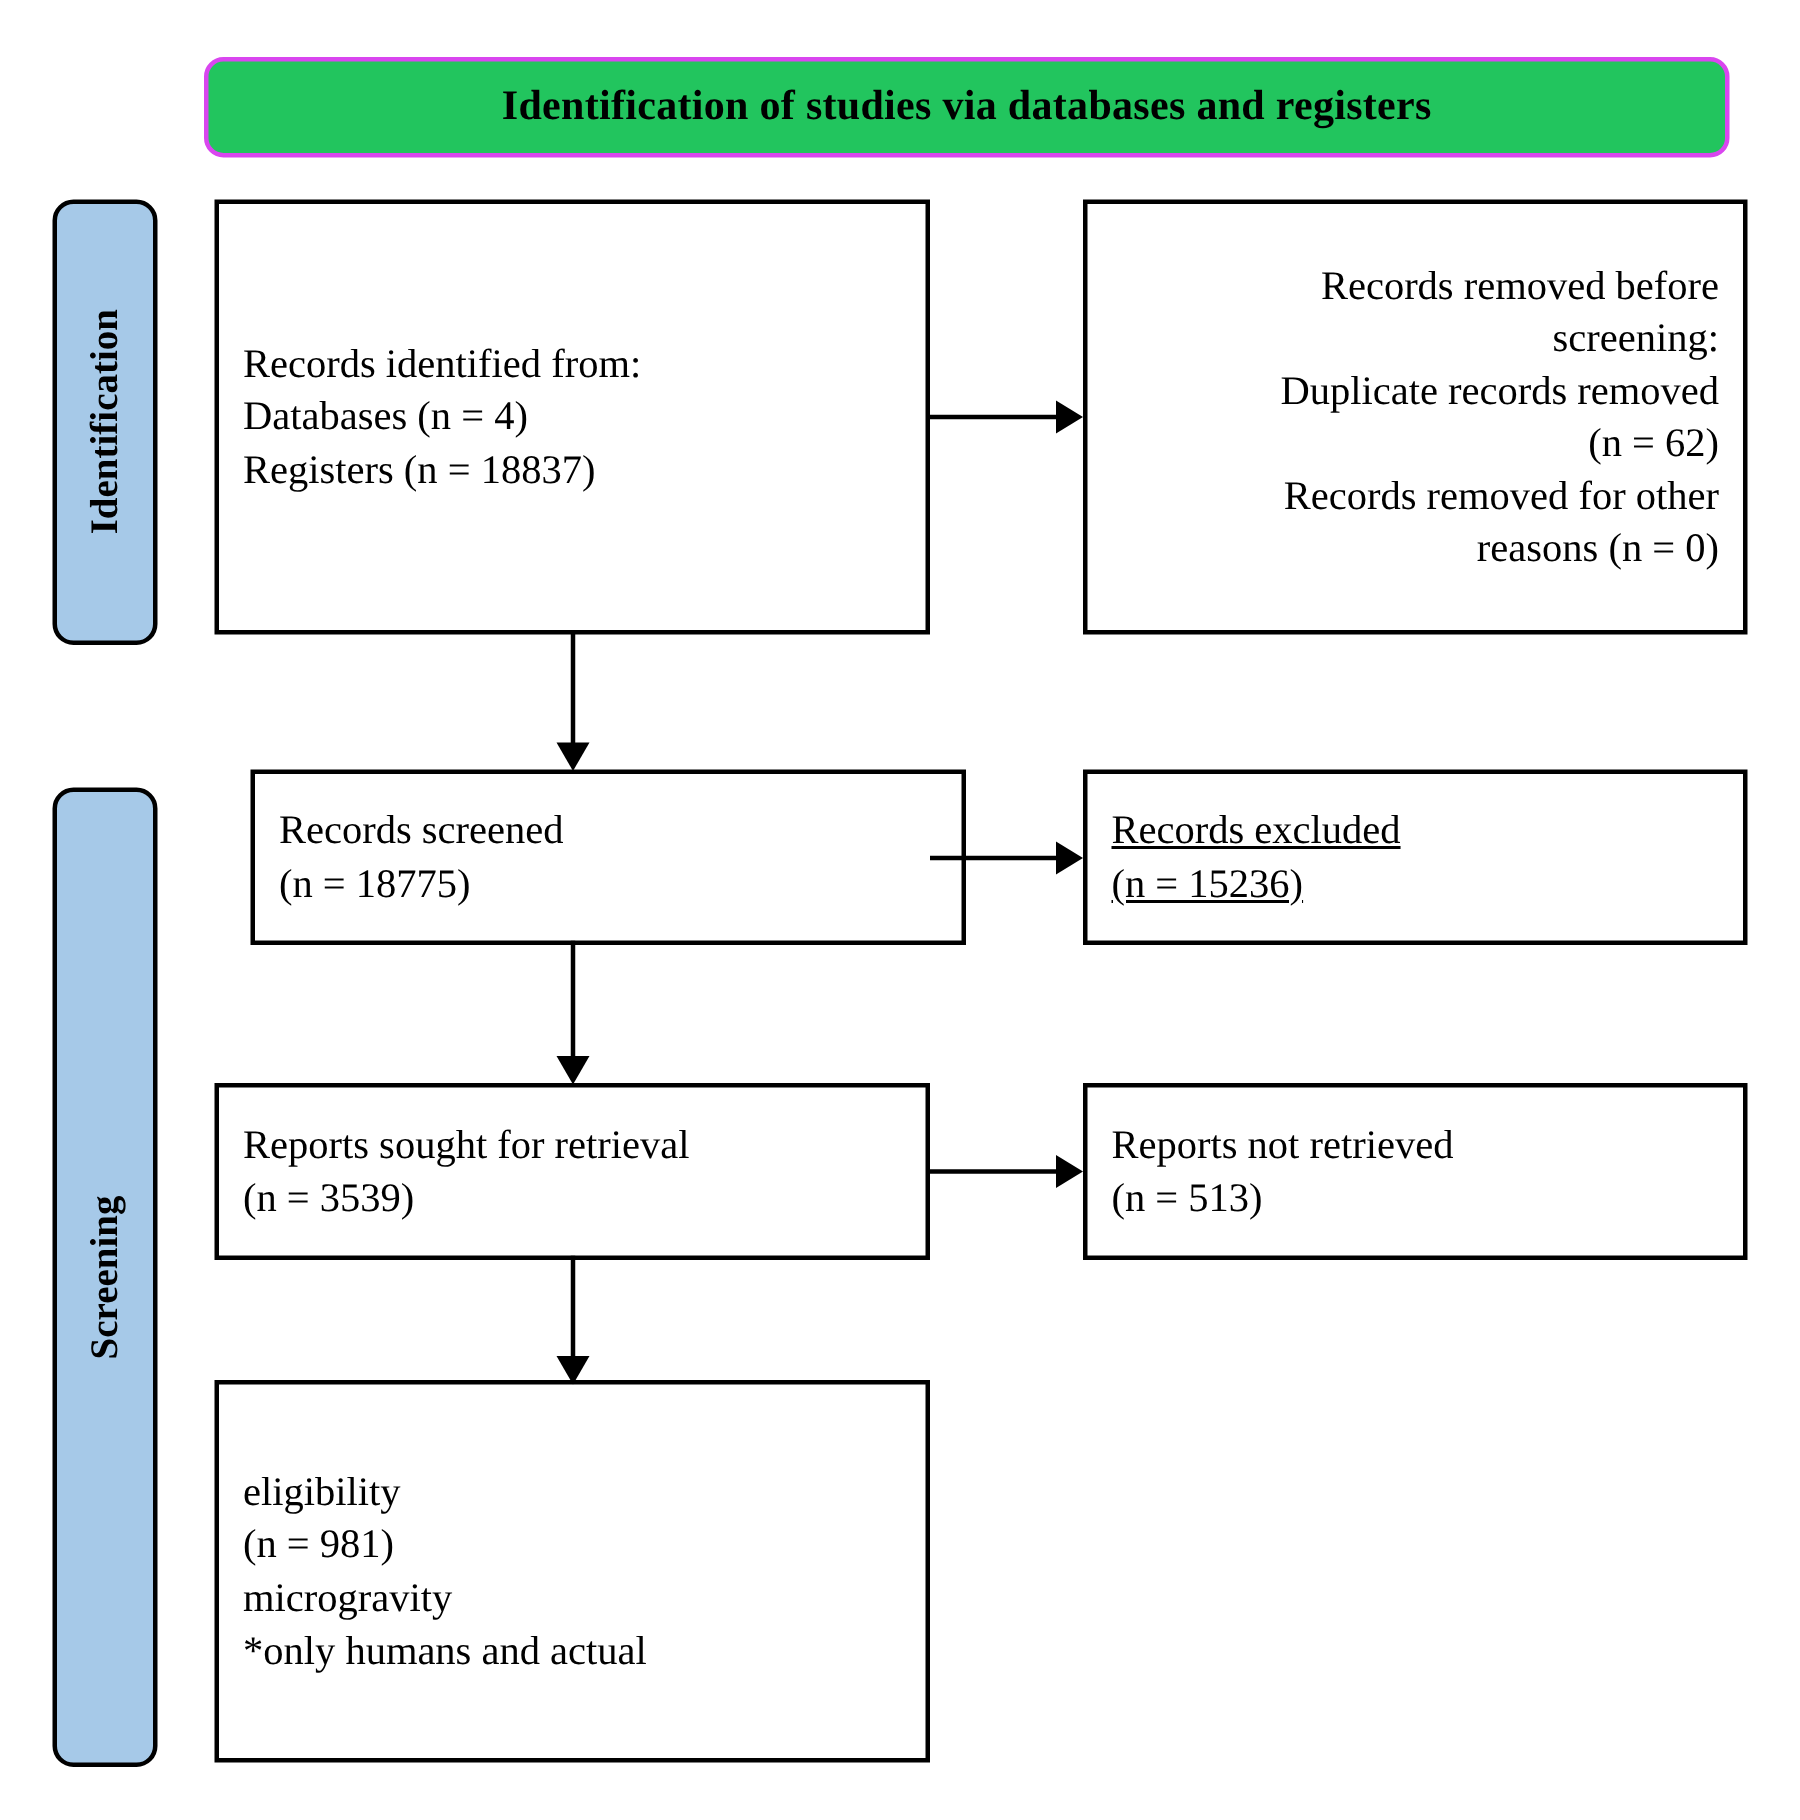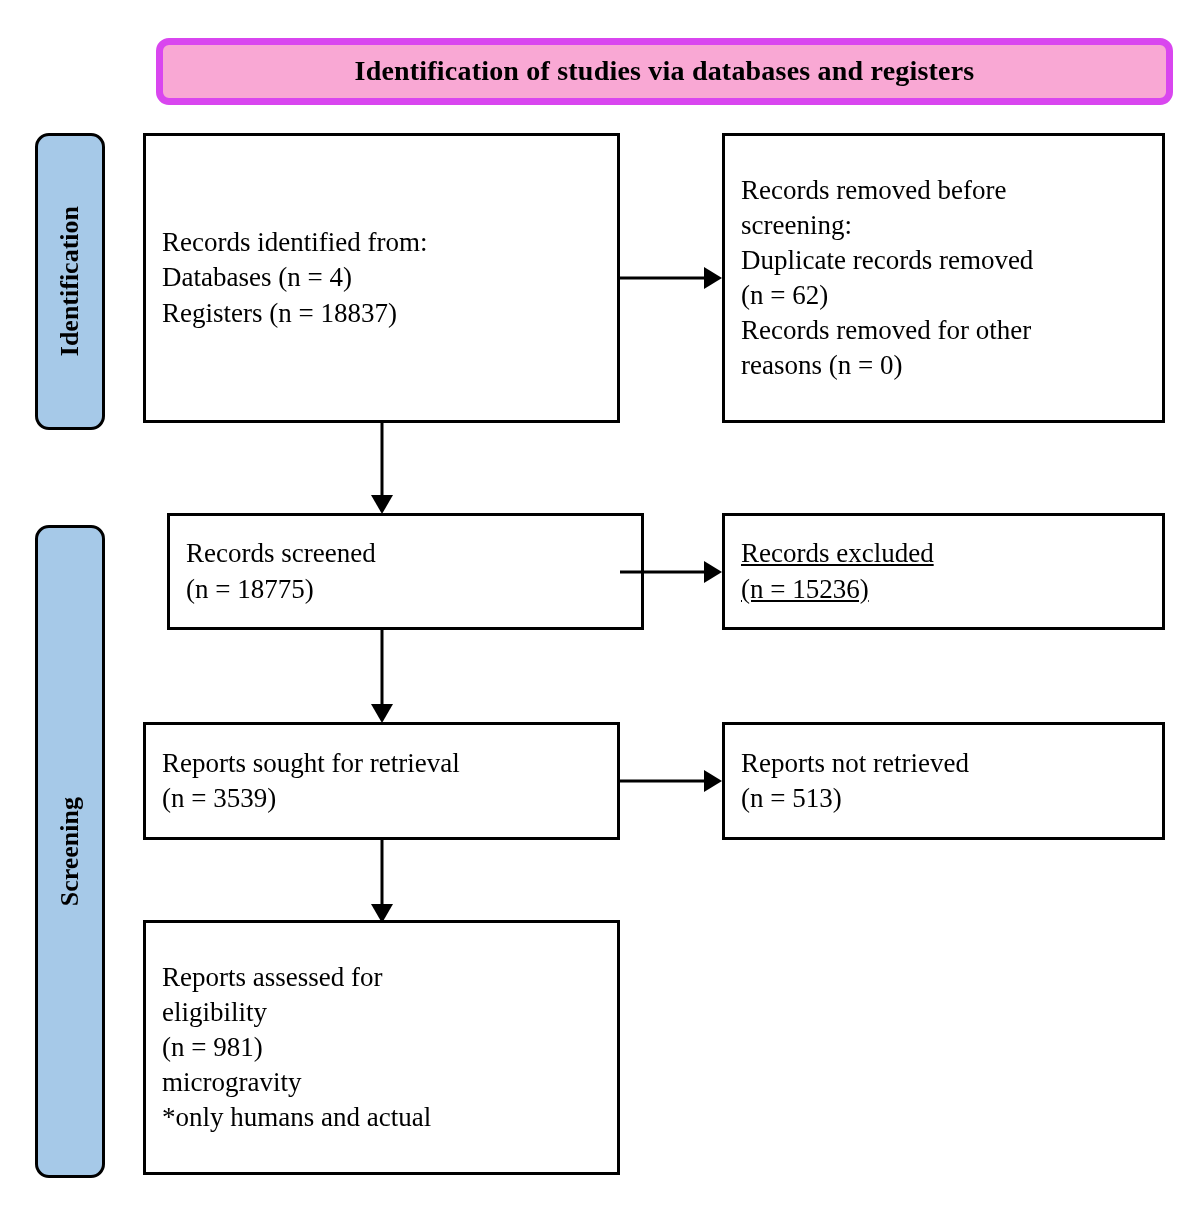--- a/index.html
+++ b/index.html
@@ -16,27 +16,27 @@
     position: relative;
     width: 1200px;
     height: 1213px;
     overflow: hidden;
     background: #ffffff;
   }
 
   
   .banner {
     position: absolute;
-    left: 156px;
+    left: 136px;
     top: 38px;
     width: 1017px;
     height: 67px;
     box-sizing: border-box;
-    background: #f9a8d4;
-    border: 7px solid #d946ef;
+    background: #22c55e;
+    border: 3px solid #d946ef;
     border-radius: 13px;
     display: flex;
     align-items: center;
     justify-content: center;
   }
   .banner-text {
     font-size: 28px;
     font-weight: bold;
     color: #000000;
     letter-spacing: 0.2px;
@@ -87,21 +87,21 @@
     white-space: nowrap;
   }
 
   
   #box-identified { left: 143px; top: 133px;  width: 477px; height: 290px; }
   #box-screened   { left: 143px; top: 513px;  width: 477px; height: 117px; margin-left: 24px; }
   #box-sought     { left: 143px; top: 722px;  width: 477px; height: 118px; }
   #box-assessed   { left: 143px; top: 920px;  width: 477px; height: 255px; }
 
   
-  #box-removed    { left: 722px; top: 133px;  width: 443px; height: 290px; }
+  #box-removed    { left: 722px; top: 133px;  width: 443px; height: 290px; text-align: right; }
   #box-excluded   { left: 722px; top: 513px;  width: 443px; height: 117px; text-decoration: underline; }
   #box-notretrieved { left: 722px; top: 722px; width: 443px; height: 118px; }
 
   
   .connector {
     position: absolute;
     pointer-events: none;
   }
   .connector svg { display: block; }
 </style>
@@ -151,21 +151,20 @@
     <div class="box-line">Reports sought for retrieval</div>
     <div class="box-line">(n = 3539)</div>
   </div>
 
   <div class="box" id="box-notretrieved">
     <div class="box-line">Reports not retrieved</div>
     <div class="box-line">(n = 513)</div>
   </div>
 
   <div class="box" id="box-assessed">
-    <div class="box-line">Reports assessed for</div>
     <div class="box-line">eligibility</div>
     <div class="box-line">(n = 981)</div>
     <div class="box-line">microgravity</div>
     <div class="box-line">*only humans and actual</div>
   </div>
 
   <div class="connector" style="left:620px; top:264px; width:105px; height:28px;">
     <svg width="105" height="28" viewBox="0 0 105 28">
       <line x1="0" y1="14" x2="86" y2="14" stroke="#000000" stroke-width="3"></line>
       <polygon points="84,3 102,14 84,25" fill="#000000"></polygon>

